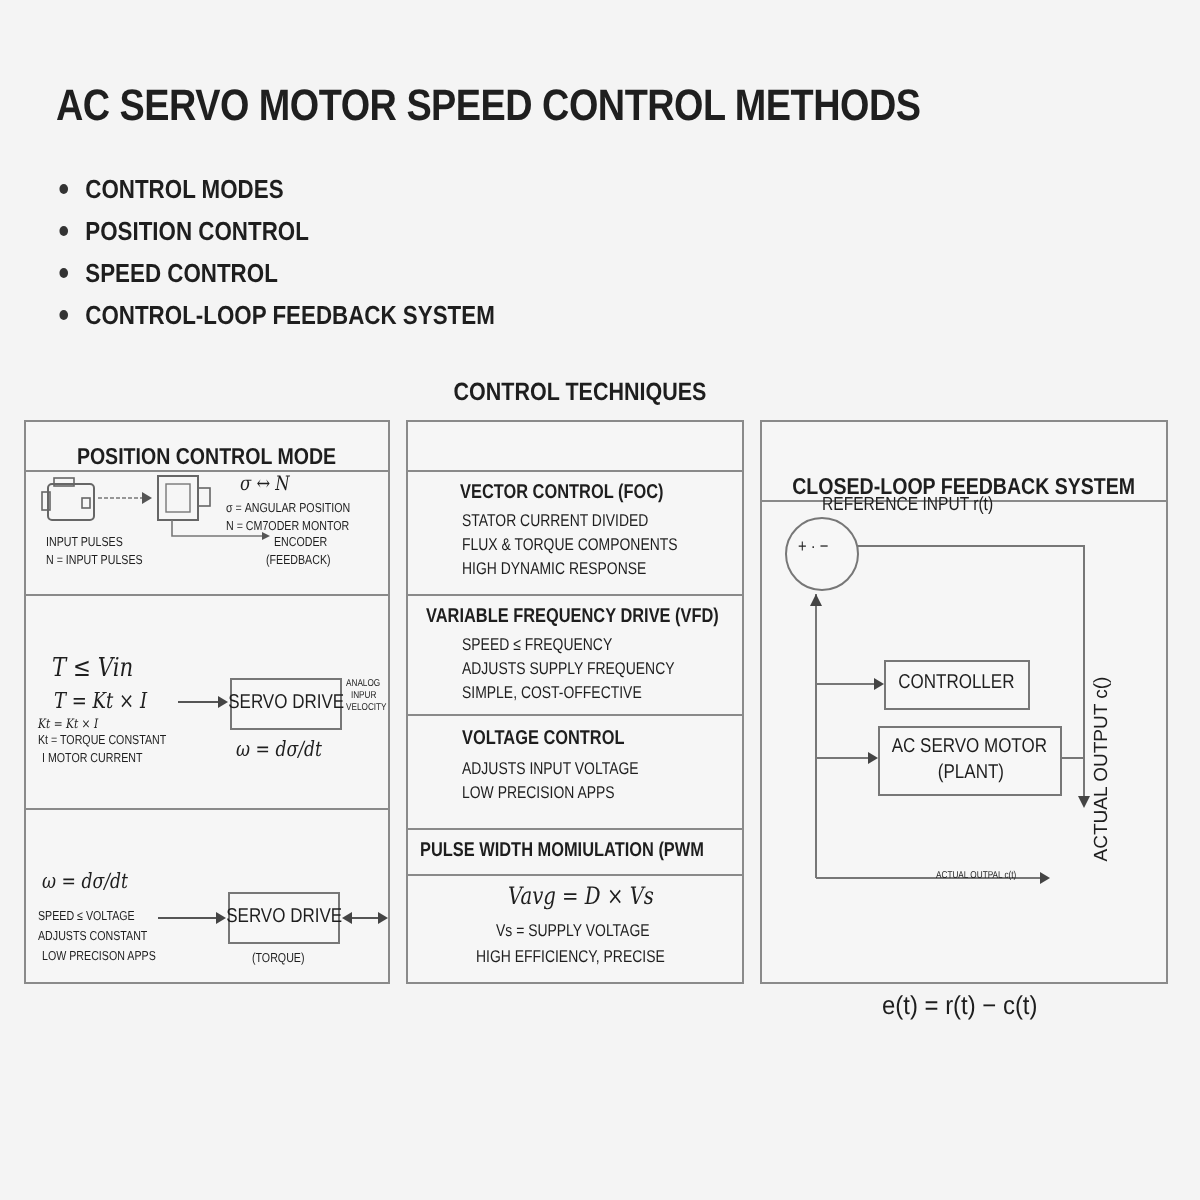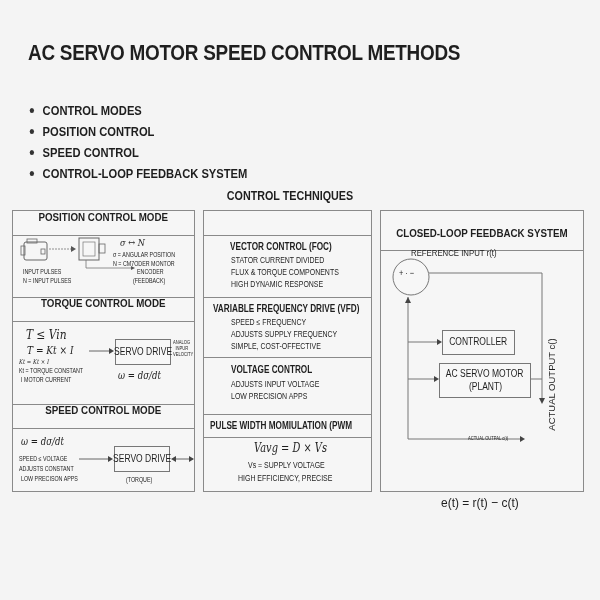--- a/index.html
+++ b/index.html
@@ -1,25 +1,25 @@
 <!DOCTYPE html>
 <html><head>
 <meta charset="utf-8">
 <style>
   * { box-sizing: border-box; margin: 0; padding: 0; }
   html, body { width: 600px; height: 600px; background: #f4f4f4; overflow: hidden; }
   body { position: relative; font-family: "Liberation Sans", "DejaVu Sans", sans-serif; color: #1e1e1e; }
   .abs { position: absolute; }
   .title { left: 28px; top: 40px; font-size: 22px; font-weight: bold; letter-spacing: -0.3px; transform: scaleX(0.86); transform-origin: left; white-space: nowrap; color: #1f1f1f; }
-  .bullets { left: 28px; top: 100px; list-style: none; }
+  .bullets { left: 28px; top: 84px; list-style: none; }
   .bullets li { font-size: 13px; font-weight: bold; height: 21px; line-height: 21px; white-space: nowrap; transform: scaleX(0.86); transform-origin: left; }
   .bullets li .dot { display: inline-block; width: 5px; height: 5px; background: #333; border-radius: 50%; margin: 0 10px 2px 2px; vertical-align: middle; }
   .section-heading { font-size: 12.5px; font-weight: bold; white-space: nowrap; transform: scaleX(0.86); transform-origin: center; text-align: center; }
   .panel { border: 1.5px solid #8a8a8a; background: #f6f6f6; }
-  .hdr { position: absolute; left: 0; right: 0; border-bottom: 1.5px solid #8a8a8a; display: flex; align-items: flex-start; justify-content: center; }
+  .hdr { position: absolute; left: 0; right: 0; border-bottom: 1.5px solid #8a8a8a; display: flex; align-items: flex-end; justify-content: center; }
   .hdr span { font-size: 11.5px; font-weight: bold; white-space: nowrap; transform: scaleX(0.85); }
   .divider { position: absolute; left: 0; right: 0; border-top: 1.5px solid #8a8a8a; }
   .t { position: absolute; white-space: nowrap; transform-origin: left; transform: scaleX(0.82); }
   .small { font-size: 8.5px; }
   .tiny { font-size: 6.5px; }
   .med { font-size: 10px; }
   .bold { font-weight: bold; }
   .ital { font-family: "DejaVu Serif", serif; font-style: italic; }
   .box { position: absolute; border: 1.3px solid #777; background: #f7f7f7; display: flex; align-items: center; justify-content: center; text-align: center; }
   .box span { font-size: 10px; white-space: nowrap; transform: scaleX(0.85); line-height: 1.25; }
@@ -58,46 +58,40 @@
   </svg>
   <div class="t ital med" style="left:107px; top:26px;">σ ↔ N</div>
   <div class="t tiny" style="left:100px; top:40px;">σ = ANGULAR POSITION</div>
   <div class="t tiny" style="left:100px; top:49px;">N = CM7ODER MONTOR</div>
   <div class="t tiny" style="left:10px; top:57px;">INPUT PULSES</div>
   <div class="t tiny" style="left:10px; top:66px;">N = INPUT PULSES</div>
   <div class="t tiny" style="left:124px; top:57px;">ENCODER</div>
   <div class="t tiny" style="left:120px; top:66px;">(FEEDBACK)</div>
 
   <div class="divider" style="top:86px;"></div>
-  <div class="hdr" style="top:86px; height:25px;">
-      <span>TORQUE CONTROL MODE</span>
-    </div>
   <div class="t ital" style="left:13px; top:116px; font-size:13px;">T ≤ Vin</div>
   <div class="t ital" style="left:14px; top:133px; font-size:11px;">T = Kt × I</div>
   <div class="t tiny ital" style="left:6px; top:147px;">Kt = Kt × I</div>
   <div class="t tiny" style="left:6px; top:156px;">Kt = TORQUE CONSTANT</div>
   <div class="t tiny" style="left:8px; top:165px;">I MOTOR CURRENT</div>
   <svg style="left:0; top:0;" width="183" height="200">
     <line x1="76" y1="140" x2="97" y2="140" stroke="#555" stroke-width="0.9"></line>
     <polygon points="96,137 101,140 96,143" fill="#444"></polygon>
   </svg>
   <div class="box" style="left:102px; top:128px; width:56px; height:26px;">
       <span>SERVO DRIVE</span>
     </div>
   <div class="t" style="left:160px; top:128px; font-size:5px; line-height:6px;">
     <div>ANALOG</div>
     <div style="padding-left:3px;">INPUR</div>
     <div>VELOCITY</div>
   </div>
   <div class="t ital" style="left:105px; top:158px; font-size:10.5px;">ω = dσ/dt</div>
 
   <div class="divider" style="top:193px;"></div>
-  <div class="hdr" style="top:193px; height:25px;">
-      <span>SPEED CONTROL MODE</span>
-    </div>
   <div class="t ital" style="left:8px; top:224px; font-size:10.5px;">ω = dσ/dt</div>
   <div class="t tiny" style="left:6px; top:244px;">SPEED ≤ VOLTAGE</div>
   <div class="t tiny" style="left:6px; top:254px;">ADJUSTS CONSTANT</div>
   <div class="t tiny" style="left:8px; top:264px;">LOW PRECISON APPS</div>
   <svg style="left:0; top:0;" width="183" height="282">
     <line x1="66" y1="248" x2="96" y2="248" stroke="#555" stroke-width="0.9"></line>
     <polygon points="95,245 100,248 95,251" fill="#444"></polygon>
     <line x1="162" y1="248" x2="180" y2="248" stroke="#555" stroke-width="0.9"></line>
     <polygon points="163,245 158,248 163,251" fill="#444"></polygon>
     <polygon points="176,245 181,248 176,251" fill="#444"></polygon>

